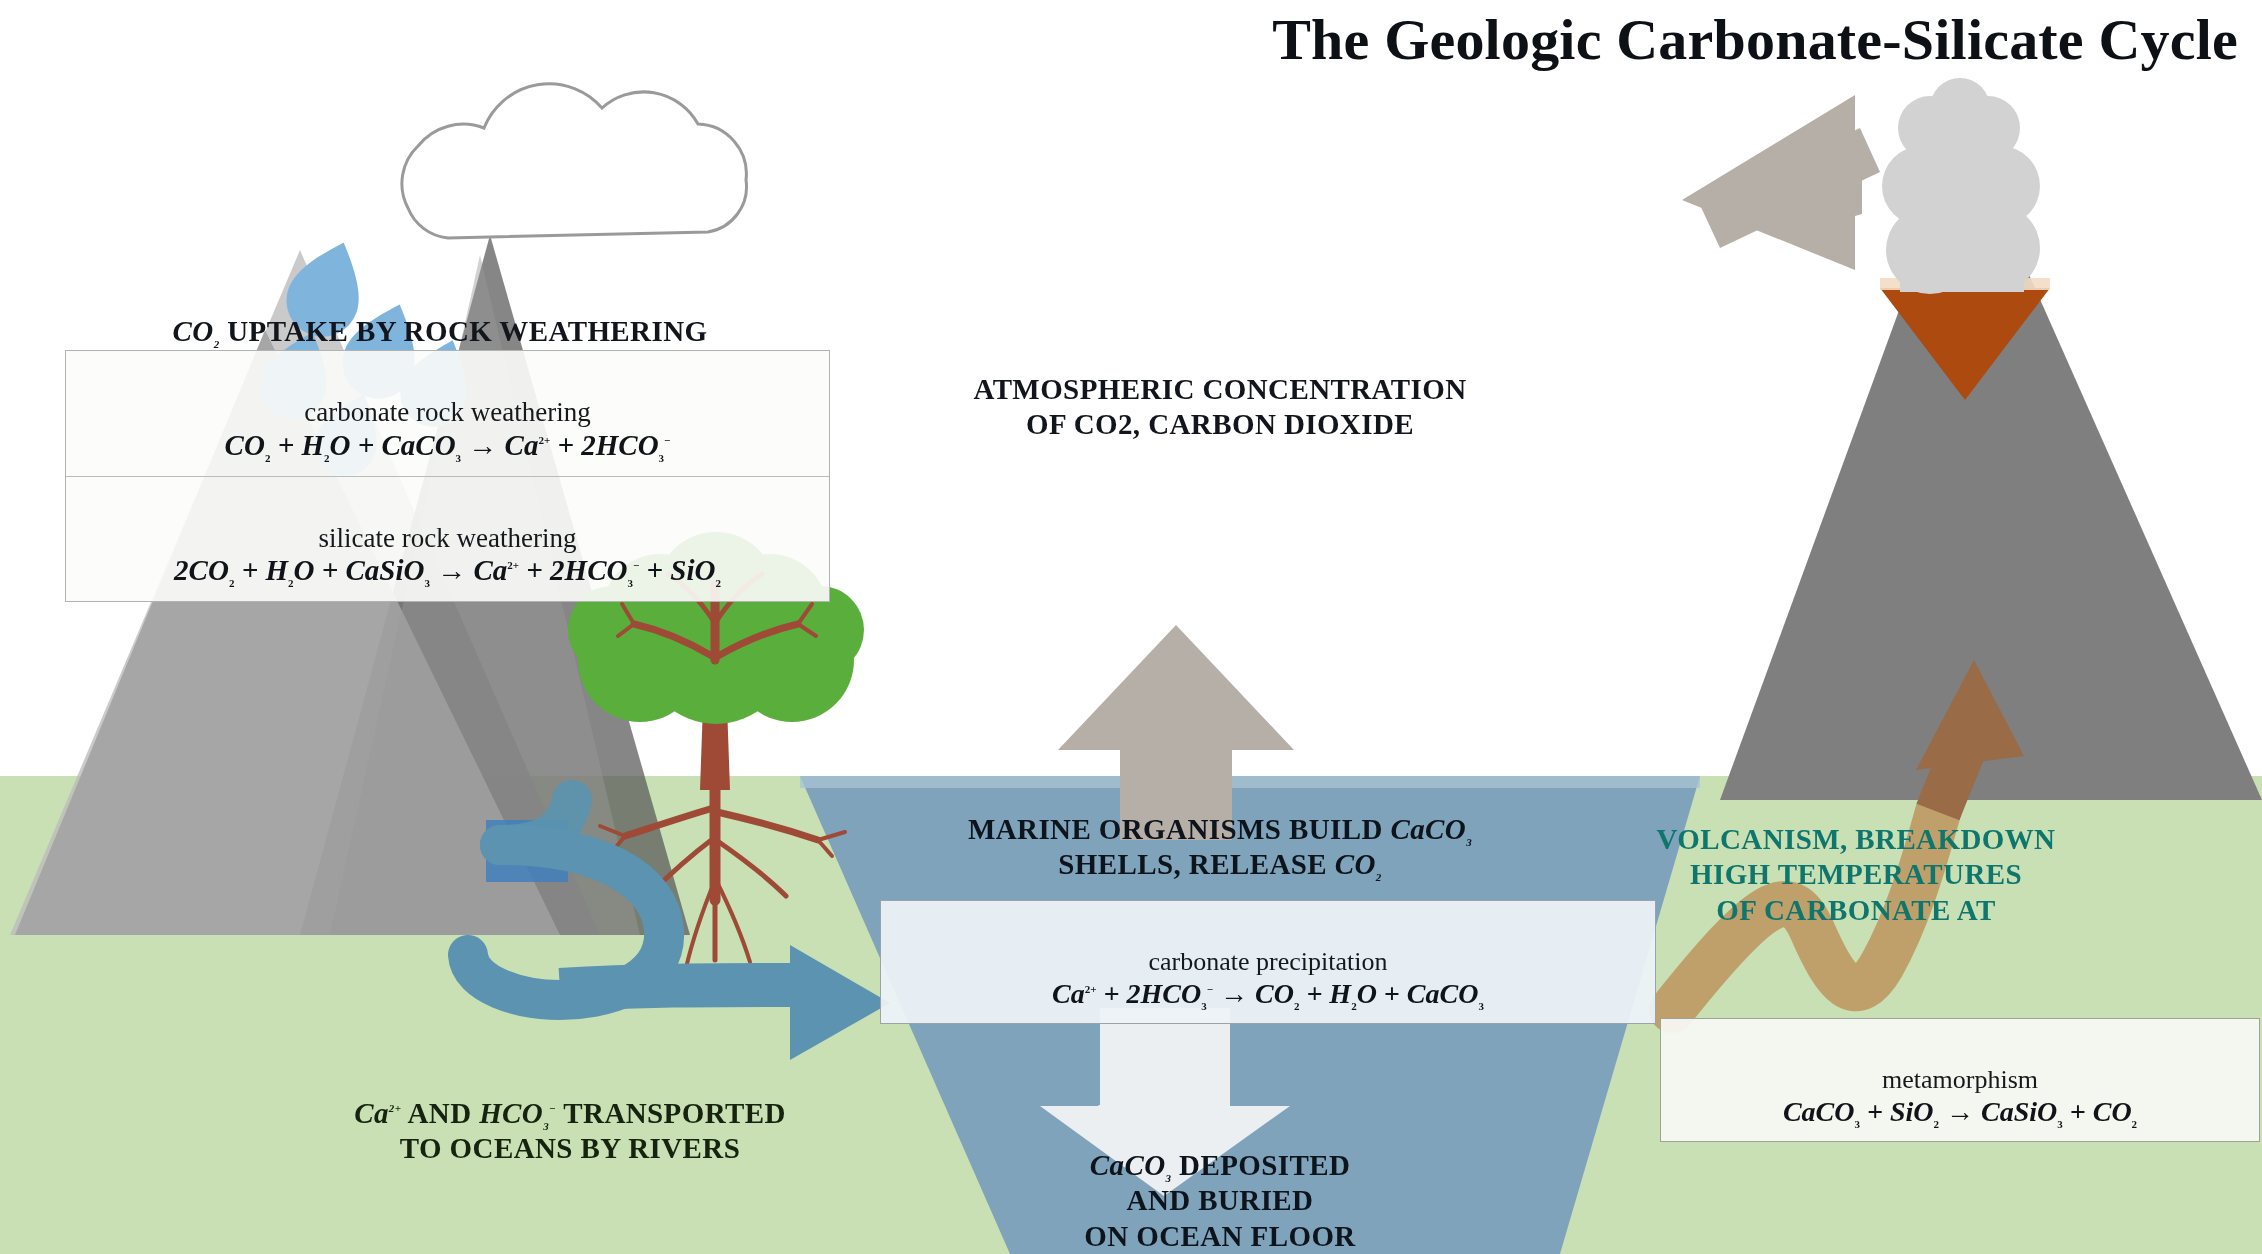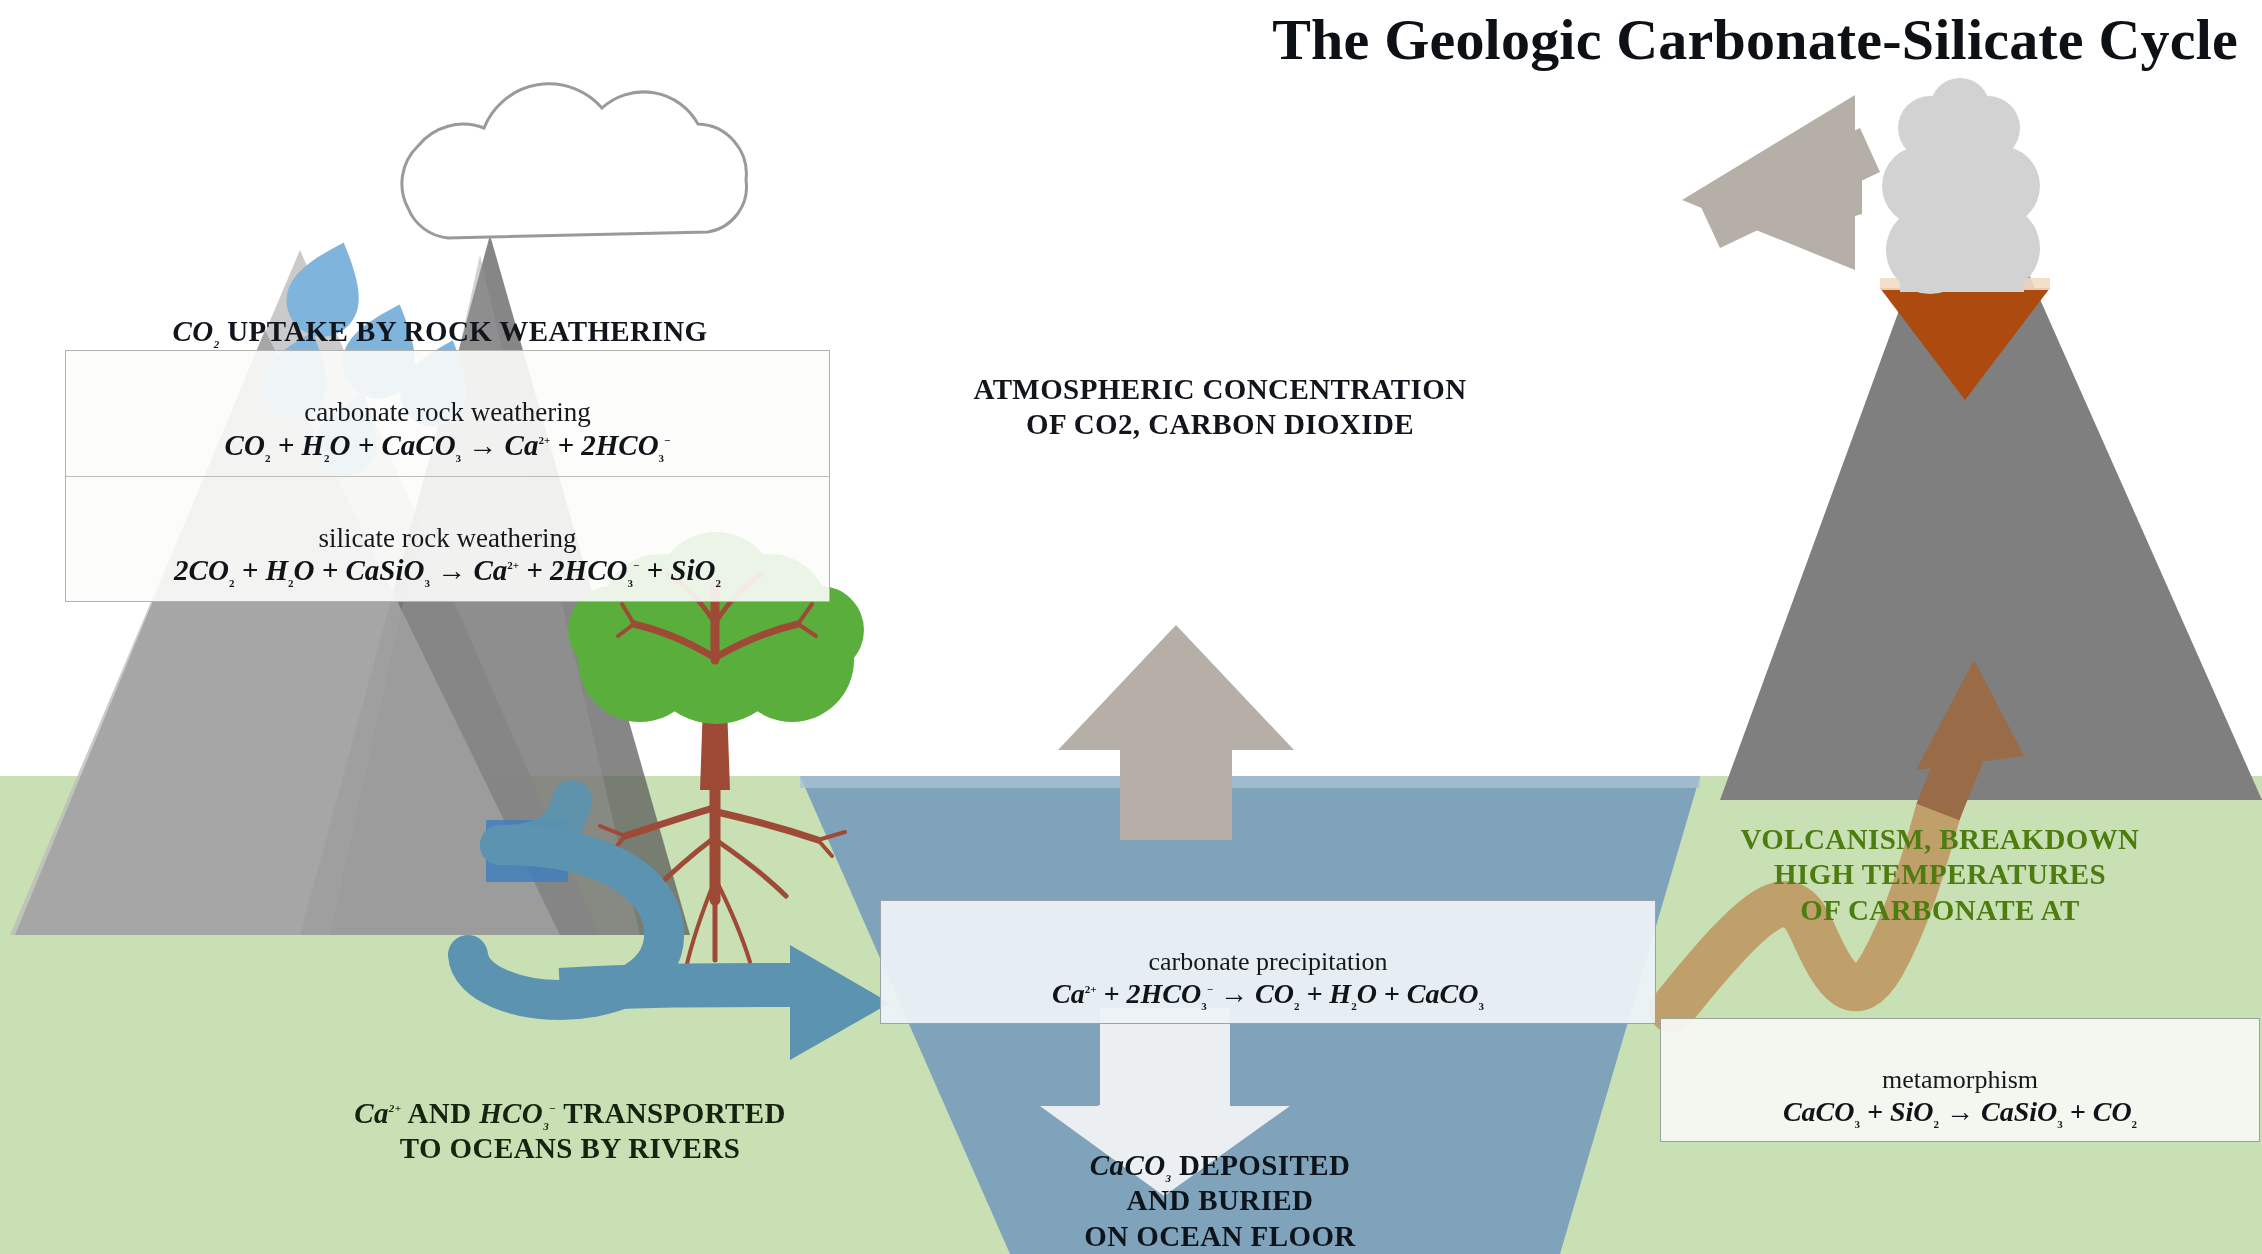--- a/index.html
+++ b/index.html
@@ -23,21 +23,21 @@
   .sub{font-size:11px;vertical-align:sub;line-height:0;}
   .sup{font-size:11px;vertical-align:super;line-height:0;}
 
   
   #weather-head{top:314px;left:90px;width:700px;}
   
   #atmos-label{top:372px;left:930px;width:580px;}
   
   #marine-head{top:812px;left:870px;width:700px;color:#0e141b;}
   
-  #volcano-head{top:822px;left:1680px;width:520px;color:#4d7c0f;text-align:center;}
+  #volcano-head{top:822px;left:1596px;width:520px;color:#0f766e;text-align:center;}
   
   #river-caption{top:1096px;left:270px;width:600px;color:#15230f;}
   
   #deposit-caption{top:1148px;left:1040px;width:360px;color:#0e141b;}
 
   
   .eqbox{
     position:absolute;border:1px solid #b0b3b0;background:rgba(252,252,250,.90);
     box-sizing:border-box;
   }
@@ -212,20 +212,24 @@
         <i>2CO<span class="sub">2</span> + H<span class="sub">2</span>O + CaSiO<span class="sub">3</span> → Ca<span class="sup">2+</span> + 2HCO<span class="sub">3</span><span class="sup">−</span> + SiO<span class="sub">2</span></i>
       </div>
     </div>
   </div>
 
   <div class="txt hdr" id="atmos-label">
     <div>ATMOSPHERIC CONCENTRATION</div>
     <div>OF CO2, CARBON DIOXIDE</div>
   </div>
 
+  <div class="txt hdr" id="marine-head">
+    <div><span>MARINE ORGANISMS BUILD </span><i><span>CaCO</span><span class="sub">3</span></i></div>
+    <div><span>SHELLS, RELEASE </span><i><span>CO</span><span class="sub">2</span></i></div>
+  </div>
 
   <div class="eqbox" id="precip-box">
     <div class="eqrow">
       <div class="eqname">carbonate precipitation</div>
       <div class="eqn">
         <i>Ca<span class="sup">2+</span> + 2HCO<span class="sub">3</span><span class="sup">−</span> → CO<span class="sub">2</span> + H<span class="sub">2</span>O + CaCO<span class="sub">3</span></i>
       </div>
     </div>
   </div>
 

